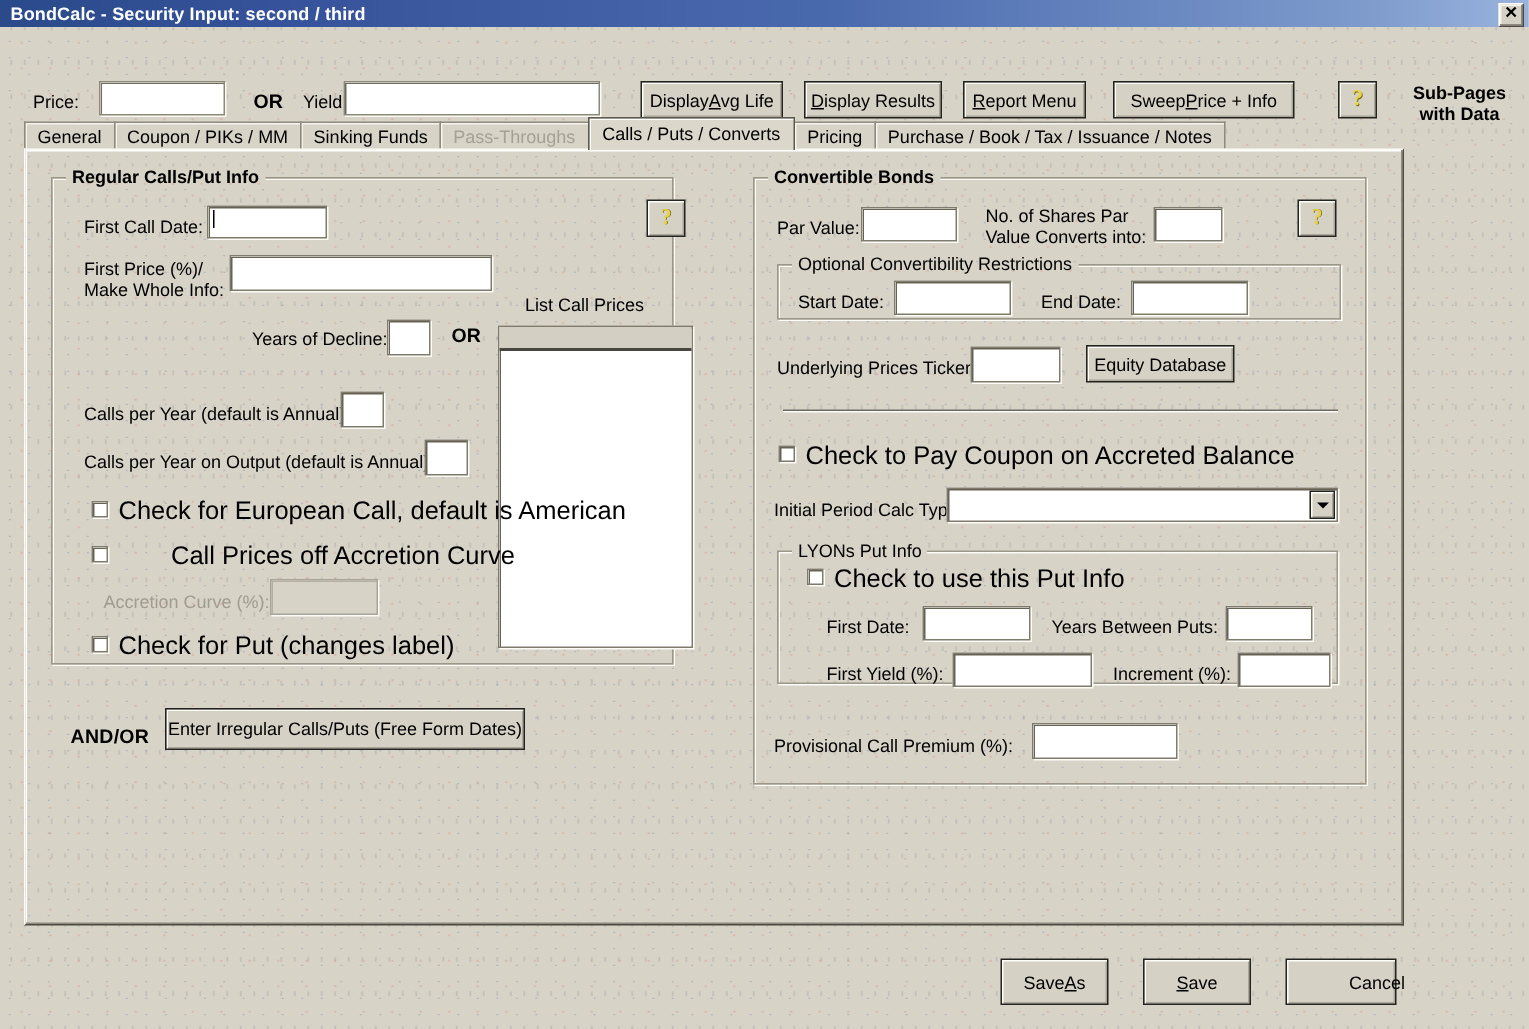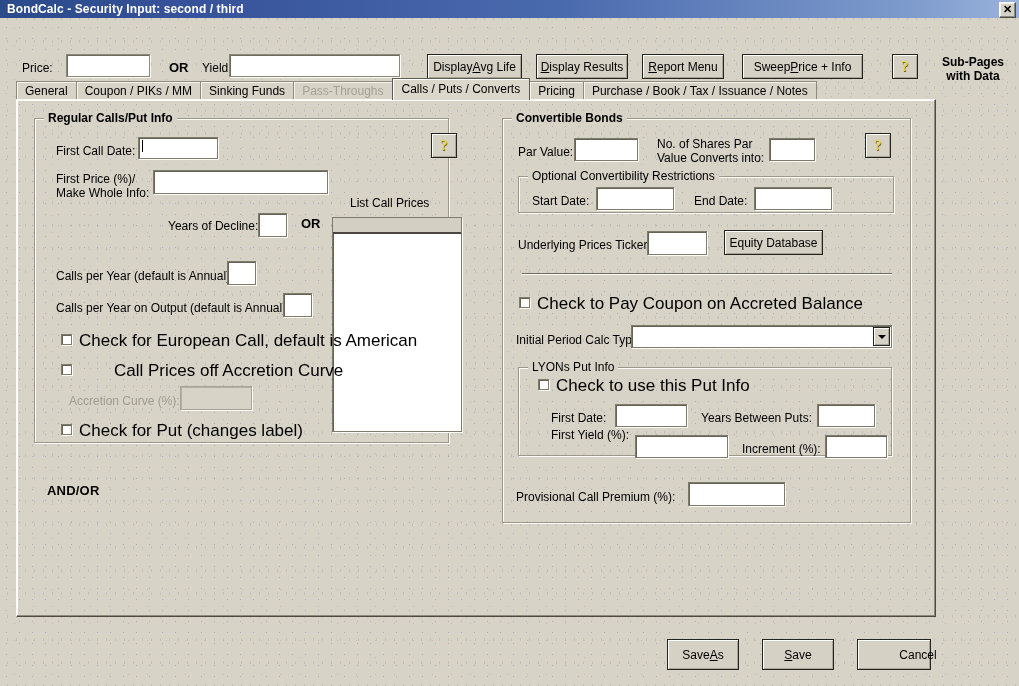--- a/index.html
+++ b/index.html
@@ -238,20 +238,21 @@
 
         <span class="fl dim" style="left:35px;top:283px;">Accretion Curve (%):</span>
         <div class="inp dim" style="left:146px;top:275px;width:72px;height:24px;"></div>
 
         <div class="cb" style="left:27px;top:313px;"></div>
         <span class="cblabel" style="left:45px;top:314px;">Check for Put (changes label)</span>
       </div>
     </div>
 
     <span class="andor" style="left:30px;top:383px;">AND/OR</span>
+    <div class="btn" style="position:absolute;left:93px;top:372px;width:240px;height:28px;">Enter Irregular Calls/Puts (Free Form Dates)</div>
 
     <div class="group" style="left:485px;top:11px;width:409px;height:412px;">
       <div class="gframe"></div>
       <div class="glabel speckle">Convertible Bonds</div>
       <div class="gc">
 
         <div class="helpbtn" style="position:absolute;left:363px;top:22px;width:26px;height:25px;">?</div>
 
         <span class="fl" style="left:16px;top:34px;">Par Value:</span>
         <div class="inp" style="left:72px;top:27px;width:64px;height:23px;"></div>
@@ -293,21 +294,21 @@
           <div class="glabel norm speckle">LYONs Put Info</div>
           <div class="gc">
             <div class="cb" style="left:20px;top:19px;"></div>
             <span class="cblabel" style="left:38px;top:20px;">Check to use this Put Info</span>
 
             <span class="fl" style="left:33px;top:51px;">First Date:</span>
             <div class="inp" style="left:97px;top:44px;width:72px;height:23px;"></div>
             <span class="fl" style="left:183px;top:51px;">Years Between Puts:</span>
             <div class="inp" style="left:299px;top:44px;width:58px;height:23px;"></div>
 
-            <span class="fl" style="left:33px;top:68px;">First Yield (%):</span>
+            <span class="fl" style="left:33px;top:82px;">First Yield (%):</span>
             <div class="inp" style="left:117px;top:75px;width:93px;height:23px;"></div>
             <span class="fl" style="left:224px;top:82px;">Increment (%):</span>
             <div class="inp" style="left:307px;top:75px;width:62px;height:23px;"></div>
           </div>
         </div>
 
         <span class="fl" style="left:14px;top:379px;">Provisional Call Premium (%):</span>
         <div class="inp" style="left:186px;top:371px;width:97px;height:24px;"></div>
       </div>
     </div>

